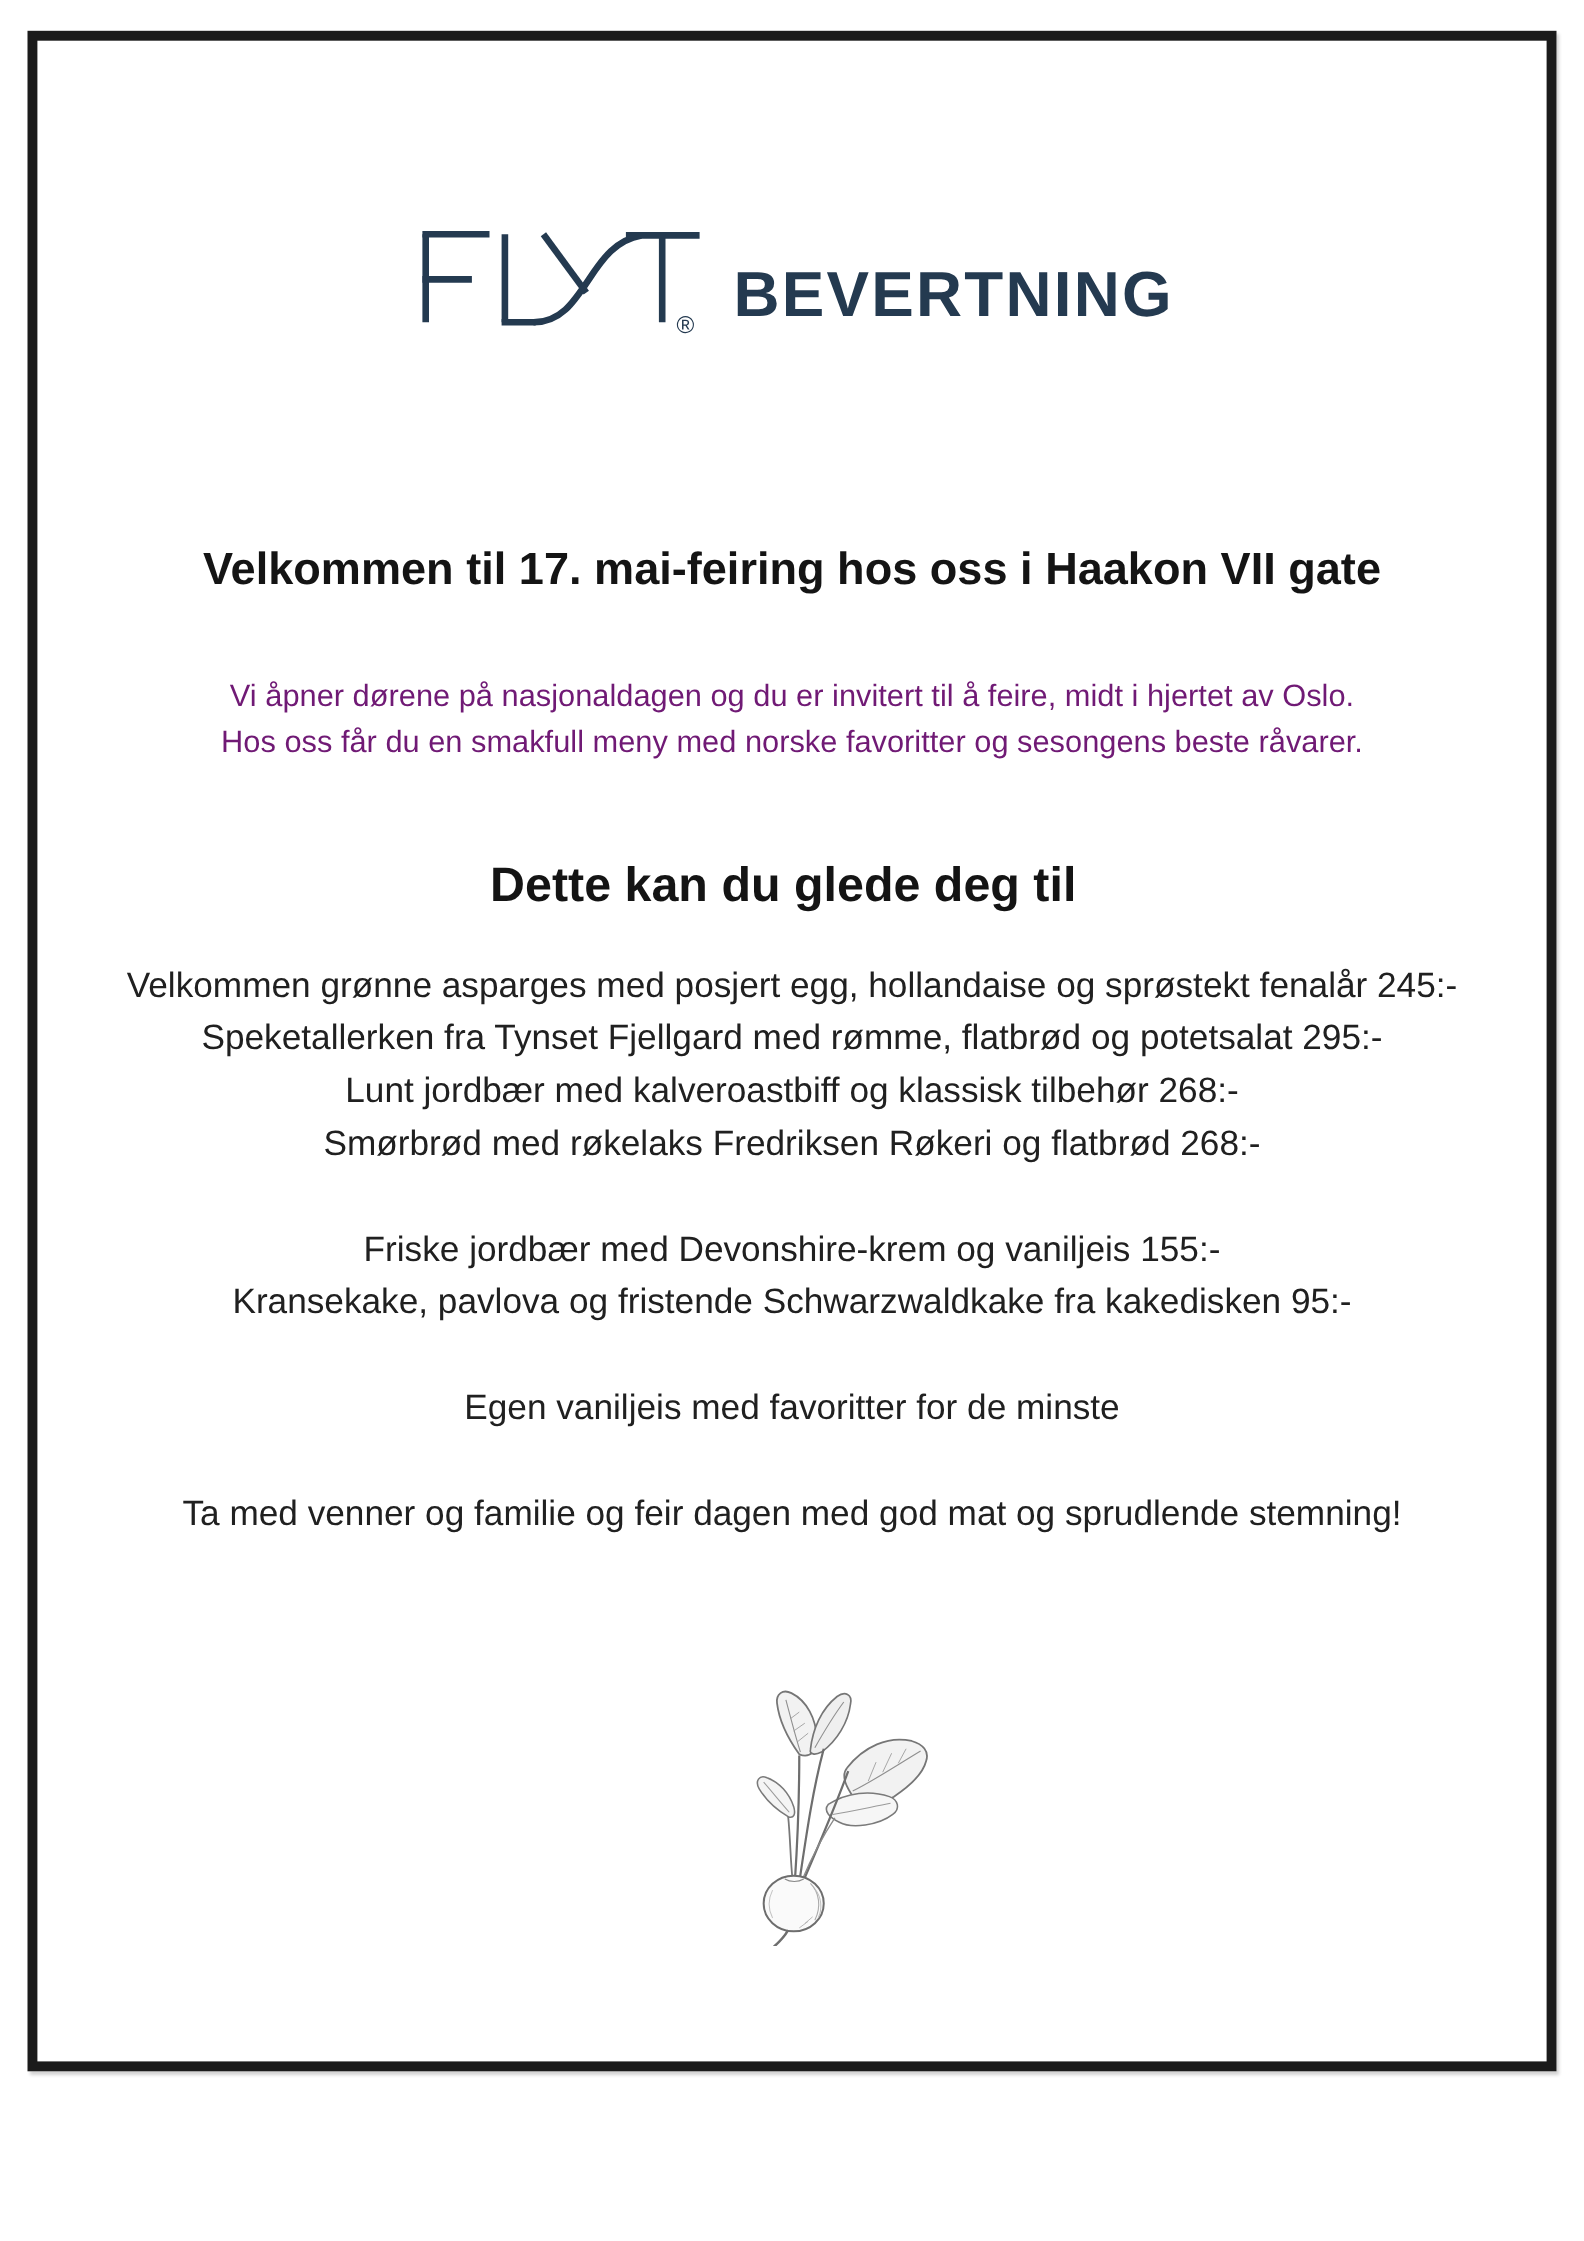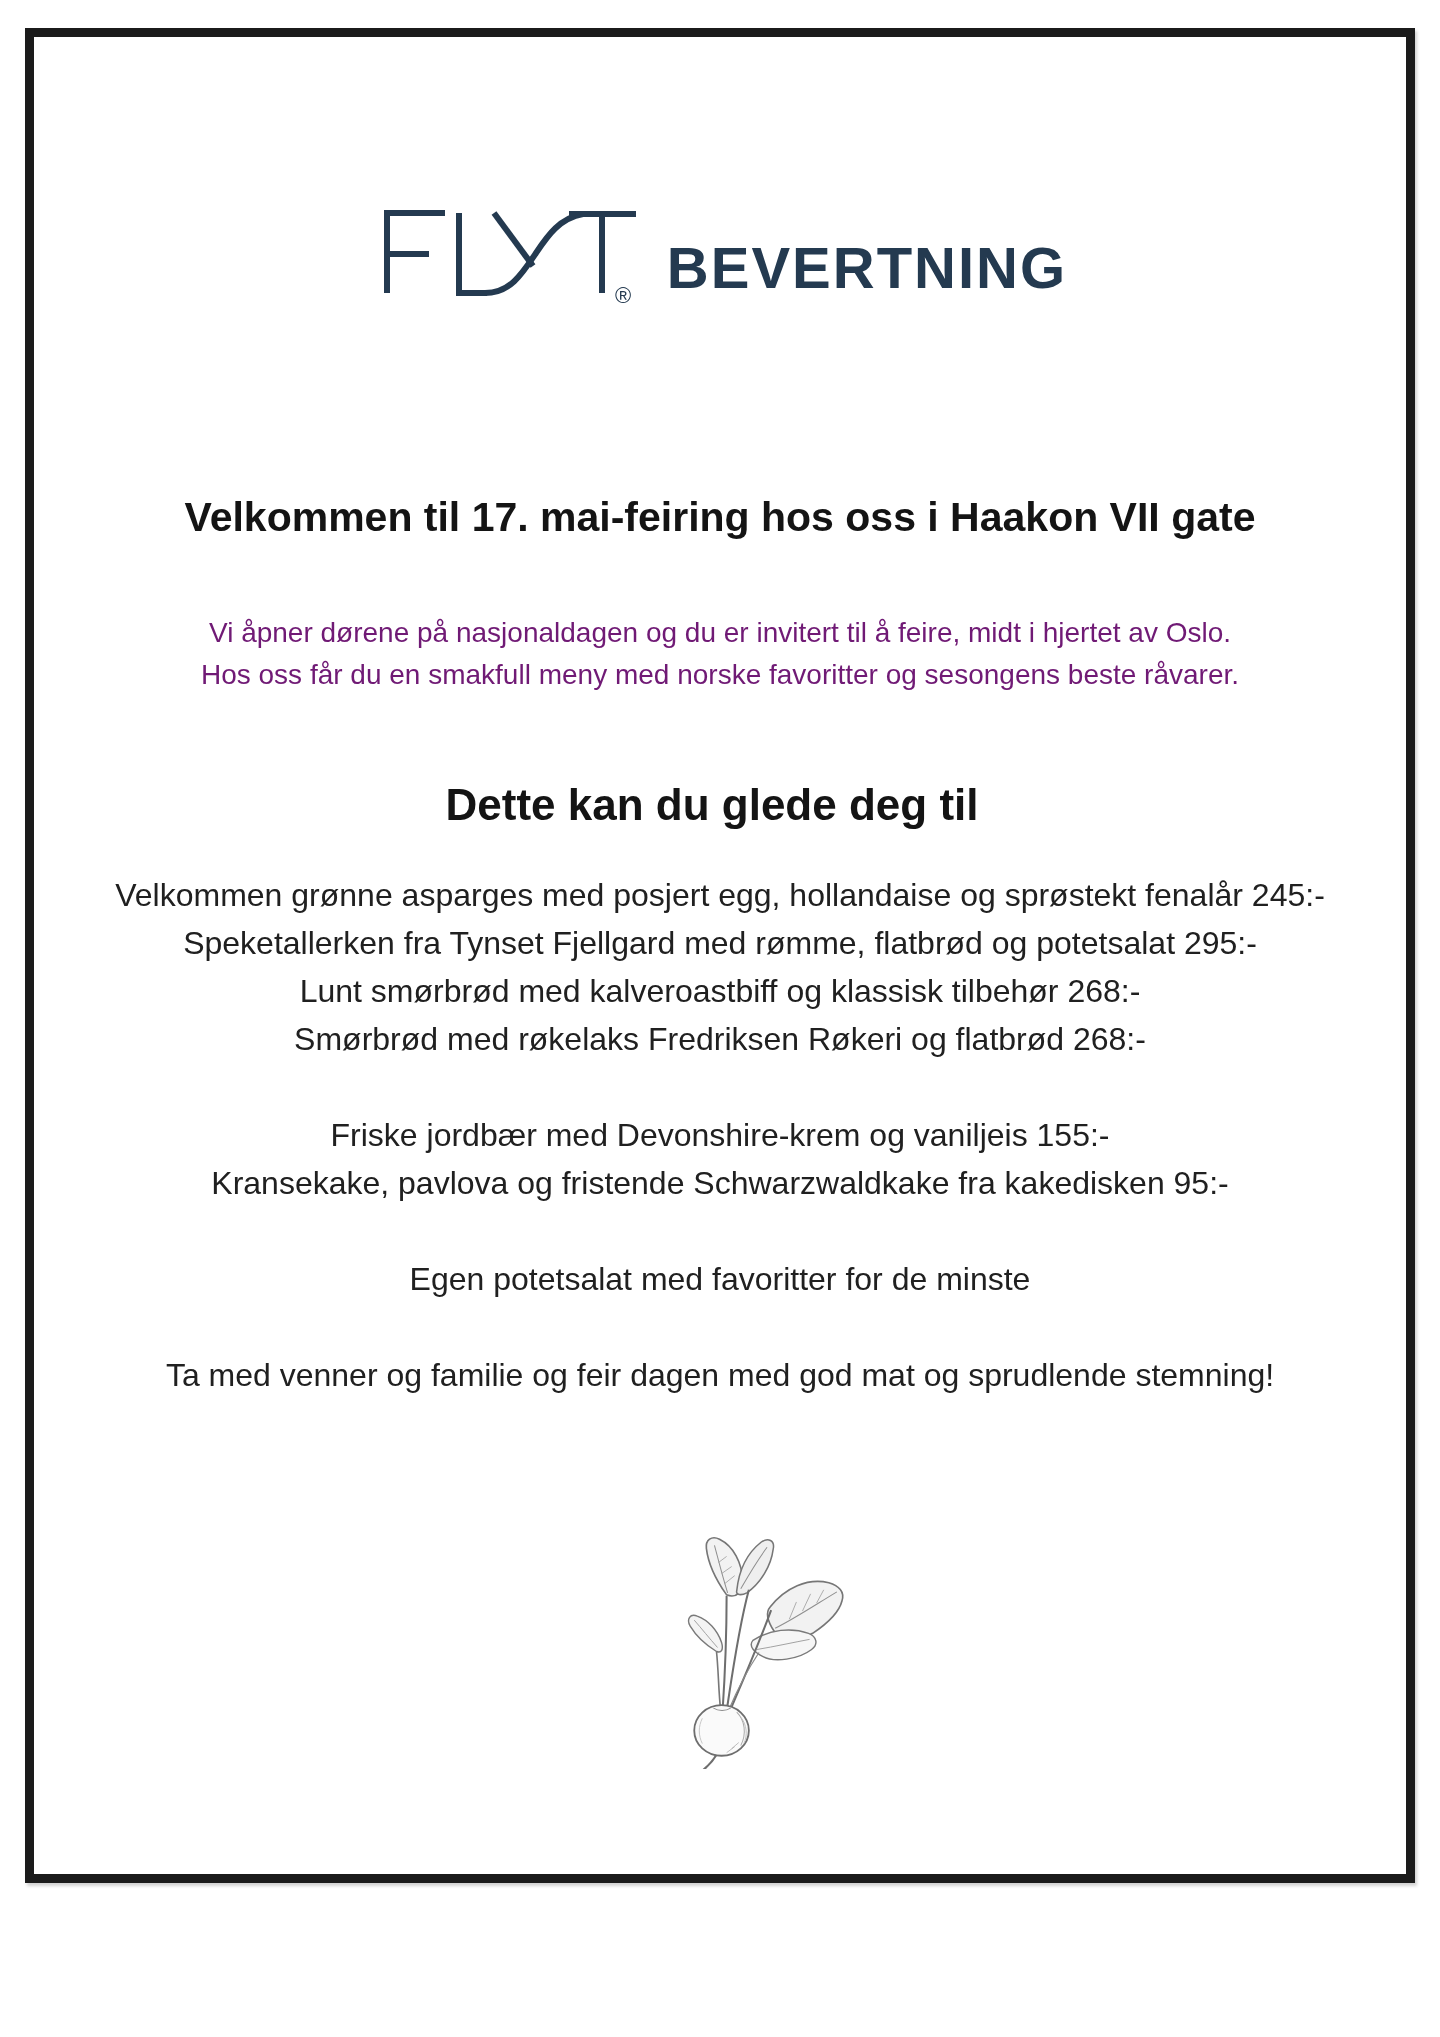--- a/index.html
+++ b/index.html
@@ -96,30 +96,30 @@
 
     <h1 class="heading">Velkommen til 17. mai-feiring hos oss i Haakon VII gate</h1>
 
     <p class="intro"><span>Vi åpner dørene på nasjonaldagen og du er invitert til å feire, midt i hjertet av Oslo.</span><br><span>Hos oss får du en smakfull meny med norske favoritter og sesongens beste råvarer.</span></p>
 
     <h2 class="section-title">Dette kan du glede deg til</h2>
 
     <div class="menu-group first">
       <div>Velkommen grønne asparges med posjert egg, hollandaise og sprøstekt fenalår 245:-</div>
       <div>Speketallerken fra Tynset Fjellgard med rømme, flatbrød og potetsalat 295:-</div>
-      <div>Lunt smørbrød med kalveroastbiff og klassisk tilbehør 268:-</div>
+      <div>Lunt jordbær med kalveroastbiff og klassisk tilbehør 268:-</div>
       <div>Smørbrød med røkelaks Fredriksen Røkeri og flatbrød 268:-</div>
     </div>
 
     <div class="menu-group">
       <div>Friske jordbær med Devonshire-krem og vaniljeis 155:-</div>
       <div>Kransekake, pavlova og fristende Schwarzwaldkake fra kakedisken 95:-</div>
     </div>
 
-    <div class="menu-group">Egen potetsalat med favoritter for de minste</div>
+    <div class="menu-group">Egen vaniljeis med favoritter for de minste</div>
 
     <div class="menu-group">Ta med venner og familie og feir dagen med god mat og sprudlende stemning!</div>
 
     <svg class="radish" viewBox="0 0 170 235">
 
       <path d="M 95,75 C 110,56 132,46 153,51 C 163,54 169,60 166,69 C 163,81 149,93 137,101 C 124,109 106,110 99,99 C 93,90 90,81 95,75 Z" fill="#f2f2f2" stroke="#767676" stroke-width="1.6"></path>
       <path d="M 100,96 C 120,86 141,72 161,60" fill="none" stroke="#8f8f8f" stroke-width="1"></path>
       <path d="M 114,87 L 121,70 M 127,79 L 135,62 M 141,71 L 148,58" fill="none" stroke="#9d9d9d" stroke-width="0.8"></path>
 
       <path d="M 78,108 C 95,97 116,95 133,101 C 141,104 143,112 136,117 C 123,127 99,130 88,124 C 80,120 73,114 78,108 Z" fill="#f6f6f6" stroke="#7a7a7a" stroke-width="1.4"></path>

